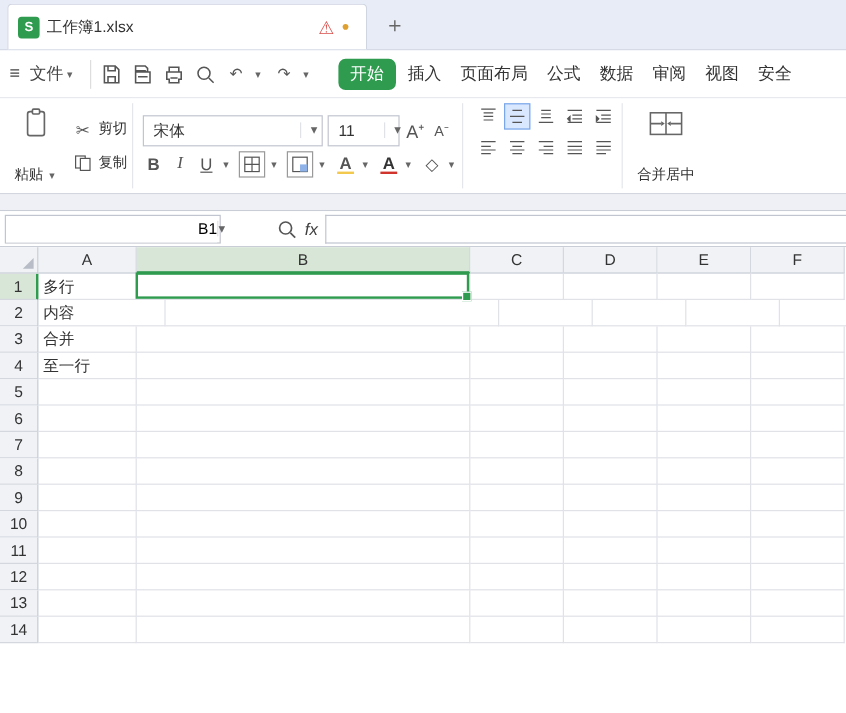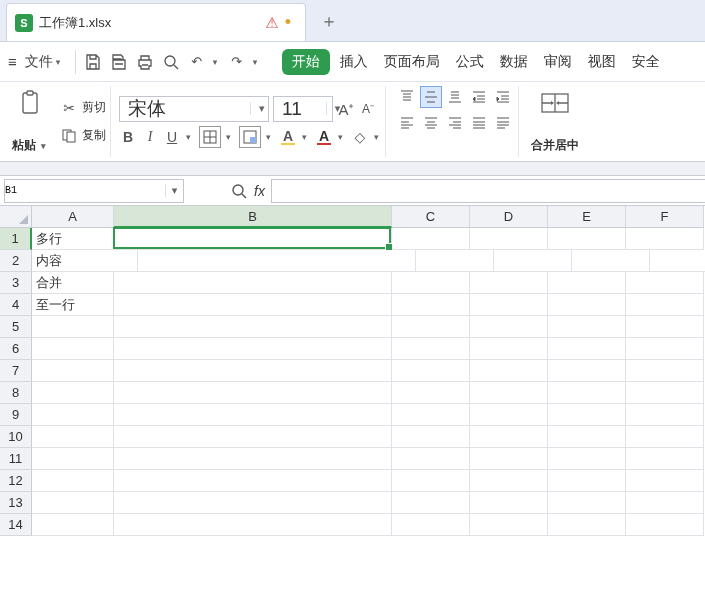--- a/index.html
+++ b/index.html
@@ -21,41 +21,41 @@
   .hamburger { font-size: 15px; color: #444; }
   .vsep { width: 1px; height: 24px; background: #ddd; margin: 0 2px; }
   .ico { width: 22px; height: 22px; display: flex; align-items: center; justify-content: center; color: #555; }
   .tab-pill { background: #2e9b4f; color: #fff; padding: 4px 10px; border-radius: 6px; font-size: 14px; }
   .tab-link { padding: 4px 6px; color: #333; font-size: 14px; }
 
   
   .ribbon { height: 80px; background: #fff; display: flex; align-items: stretch; padding: 4px 0 4px 6px; border-bottom: 1px solid #c9cdd6; gap: 6px; }
   .ribbon-group { display: flex; flex-direction: column; justify-content: center; gap: 4px; padding: 0 2px; border-right: 1px solid #e4e6ec; }
   .rg-last { border-right: none; }
-  .big-btn { display: flex; flex-direction: column; align-items: center; gap: 20px; padding: 2px 4px; font-size: 12px; color: #333; font-weight: bold; }
+  .big-btn { display: flex; flex-direction: column; align-items: center; gap: 20px; padding: 2px 4px; font-size: 12px; color: #333; }
   .big-btn .glyph { width: 30px; height: 28px; display: flex; align-items: center; justify-content: center; font-size: 20px; color: #555; }
   .row { display: flex; align-items: center; gap: 4px; }
   .small-btn { display: flex; align-items: center; gap: 4px; font-size: 12px; color: #333; padding: 2px 2px; }
   .glyph-sm { width: 18px; height: 18px; display: flex; align-items: center; justify-content: center; font-size: 14px; color: #555; }
   .font-select { display: flex; align-items: center; border: 1px solid #c1c5cf; height: 26px; background: #fff; }
-  .font-select span { padding: 0 8px; font-size: 19px; }
+  .font-select span { padding: 0 8px; font-size: 13px; }
   .font-select .dd { width: 18px; text-align: center; color: #666; border-left: 1px solid #e0e2e8; font-size: 11px; }
   .square { width: 22px; height: 22px; border: 1px solid #999; display:flex;align-items:center;justify-content:center;font-size:12px;color:#444; position:relative; }
   .dd-mini { padding-left:1px; width: 10px; font-size: 9px; color: #666; }
   .a-underline { border-bottom: 2px solid currentColor; font-weight: bold; padding: 0 2px; line-height:14px; }
   .align-group { display: flex; flex-direction: column; gap: 4px; padding: 0 4px; border-right: 1px solid #e4e6ec; }
   .align-row { display: flex; gap: 2px; }
   .align-ico { width: 22px; height: 22px; display:flex;align-items:center;justify-content:center; }
   .align-ico.active { background:#d9e7ff; border:1px solid #7aa7ea; }
   svg { display:block; }
 
   
   .formula-row { height: 30px; display: flex; align-items: center; border-bottom: 1px solid #c9cdd6; background:#fff; }
   .name-box { width: 180px; height: 24px; border: 1px solid #c1c5cf; margin: 0 6px 0 4px; display: flex; align-items: center; background: #fff; }
-  .name-box input { border: none; flex: 1; text-align: left; height: 100%; font-size: 10px; outline: none; font-family: Liberation Mono, monospace; }
+  .name-box input { border: none; flex: 1; text-align: right; height: 100%; font-size: 13px; outline: none; }
   .name-box .dd { width: 18px; text-align: center; color: #666; font-size: 11px; border-left:1px solid #e0e2e8; }
   .fx-area { display: flex; align-items: center; gap: 6px; padding-left: 40px; }
   .fx-label { font-style: italic; font-size: 14px; color: #404040; }
   .formula-input { flex: 1; height: 24px; border: 1px solid #c1c5cf; border-right: none; padding: 0 6px; outline: none; margin-left: 6px; font-size: 13px; }
 
   
   .grid { position: relative; background: #fff; }
   .corner { position:absolute; left:0; top:0; width:32px; height:22px; background:#f0f2f6; border-right:1px solid #c9cdd6; border-bottom:1px solid #c9cdd6; }
   .corner::after { content:""; position:absolute; right:3px; bottom:3px; border-style:solid; border-width:0 0 9px 9px; border-color: transparent transparent #b7bcc6 transparent; }
   .col-headers { display:flex; margin-left:32px; height:22px; }

